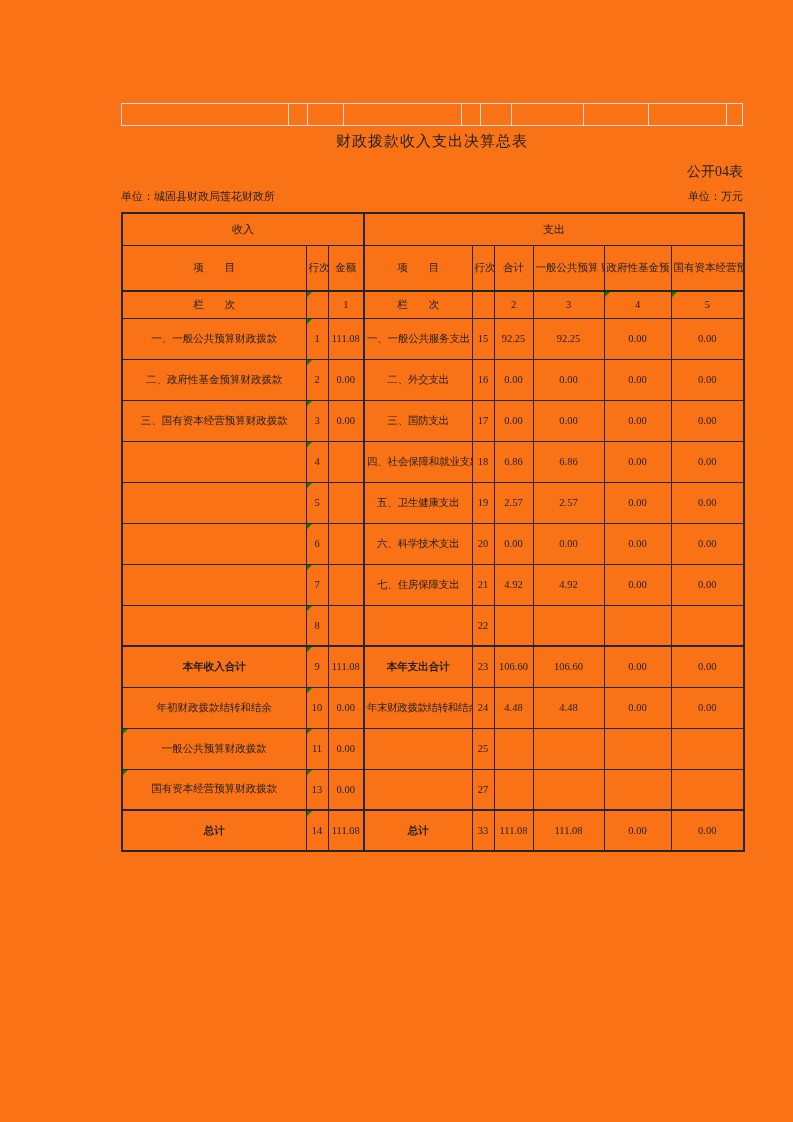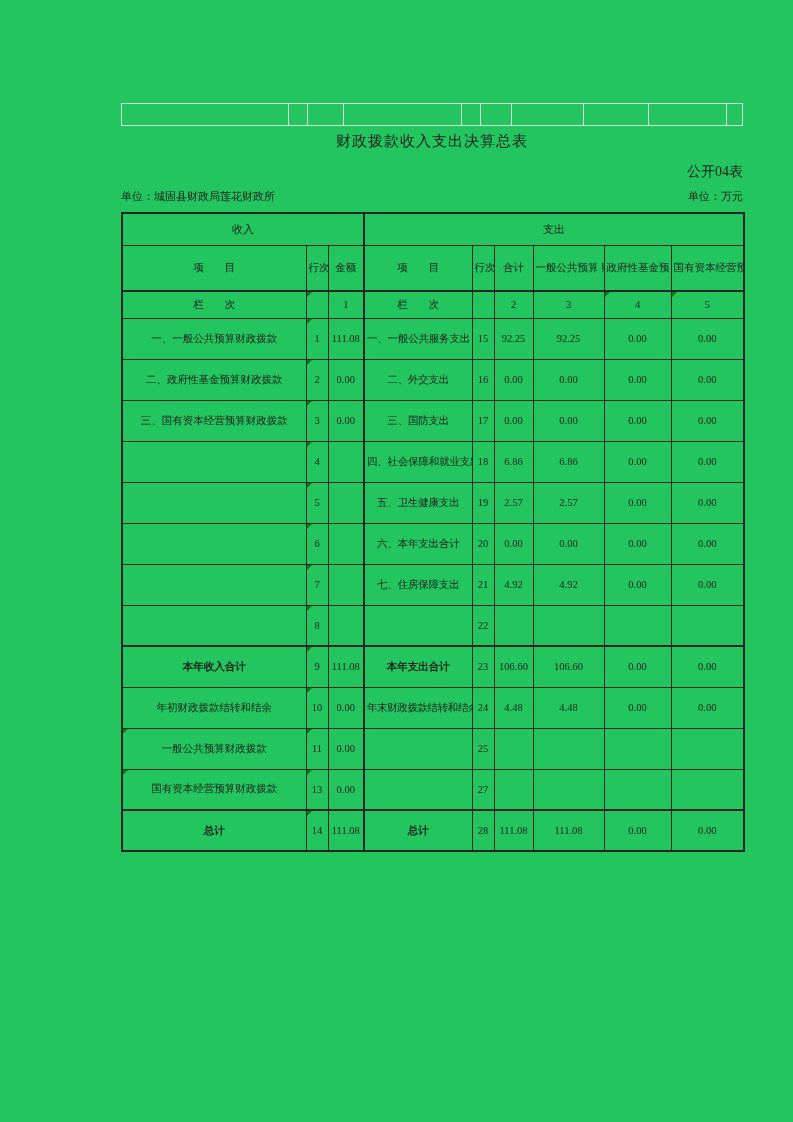--- a/index.html
+++ b/index.html
@@ -1,16 +1,16 @@
 <!DOCTYPE html>
 <html><head>
 <meta charset="utf-8">
 <style>
   html,body{margin:0;padding:0;background:#fff;}
-  .page{position:relative;width:793px;height:1122px;background:#22c55e;overflow:hidden;
+  .page{position:relative;width:793px;height:1122px;background:#f97316;overflow:hidden;
         font-family:"Liberation Serif","DejaVu Serif",serif;color:#1f1f1f;}
 
   
   .ghost{position:absolute;left:121px;top:103px;width:622px;height:23px;
          border:1px solid #dcdcdc;box-sizing:border-box;}
   .ghost .gv{position:absolute;top:0;bottom:0;width:1px;background:#dcdcdc;}
 
   .title{position:absolute;left:121px;top:128px;width:622px;height:26px;line-height:26px;
          text-align:center;font-size:15px;letter-spacing:1px;}
   .doccode{position:absolute;left:121px;top:164px;width:622px;height:16px;line-height:16px;
@@ -170,21 +170,21 @@
       <td class="num">2.57</td>
       <td class="num">2.57</td>
       <td class="num">0.00</td>
       <td class="num">0.00</td>
     </tr>
 
     <tr class="dr">
       <td></td>
       <td class="rowno tri">6</td>
       <td class="num divR"></td>
-      <td class="l expitem">六、本年支出合计</td>
+      <td class="l expitem">六、科学技术支出</td>
       <td class="rowno">20</td>
       <td class="num">0.00</td>
       <td class="num">0.00</td>
       <td class="num">0.00</td>
       <td class="num">0.00</td>
     </tr>
 
     <tr class="dr">
       <td></td>
       <td class="rowno tri">7</td>
@@ -256,21 +256,21 @@
       <td class="num"></td>
       <td class="num"></td>
       <td class="num"></td>
     </tr>
 
     <tr class="dr sum">
       <td class="b">总计</td>
       <td class="rowno tri">14</td>
       <td class="num divR">111.08</td>
       <td class="b">总计</td>
-      <td class="rowno">28</td>
+      <td class="rowno">33</td>
       <td class="num">111.08</td>
       <td class="num">111.08</td>
       <td class="num">0.00</td>
       <td class="num">0.00</td>
     </tr>
   </tbody>
     </table>
 
 </div>
 

